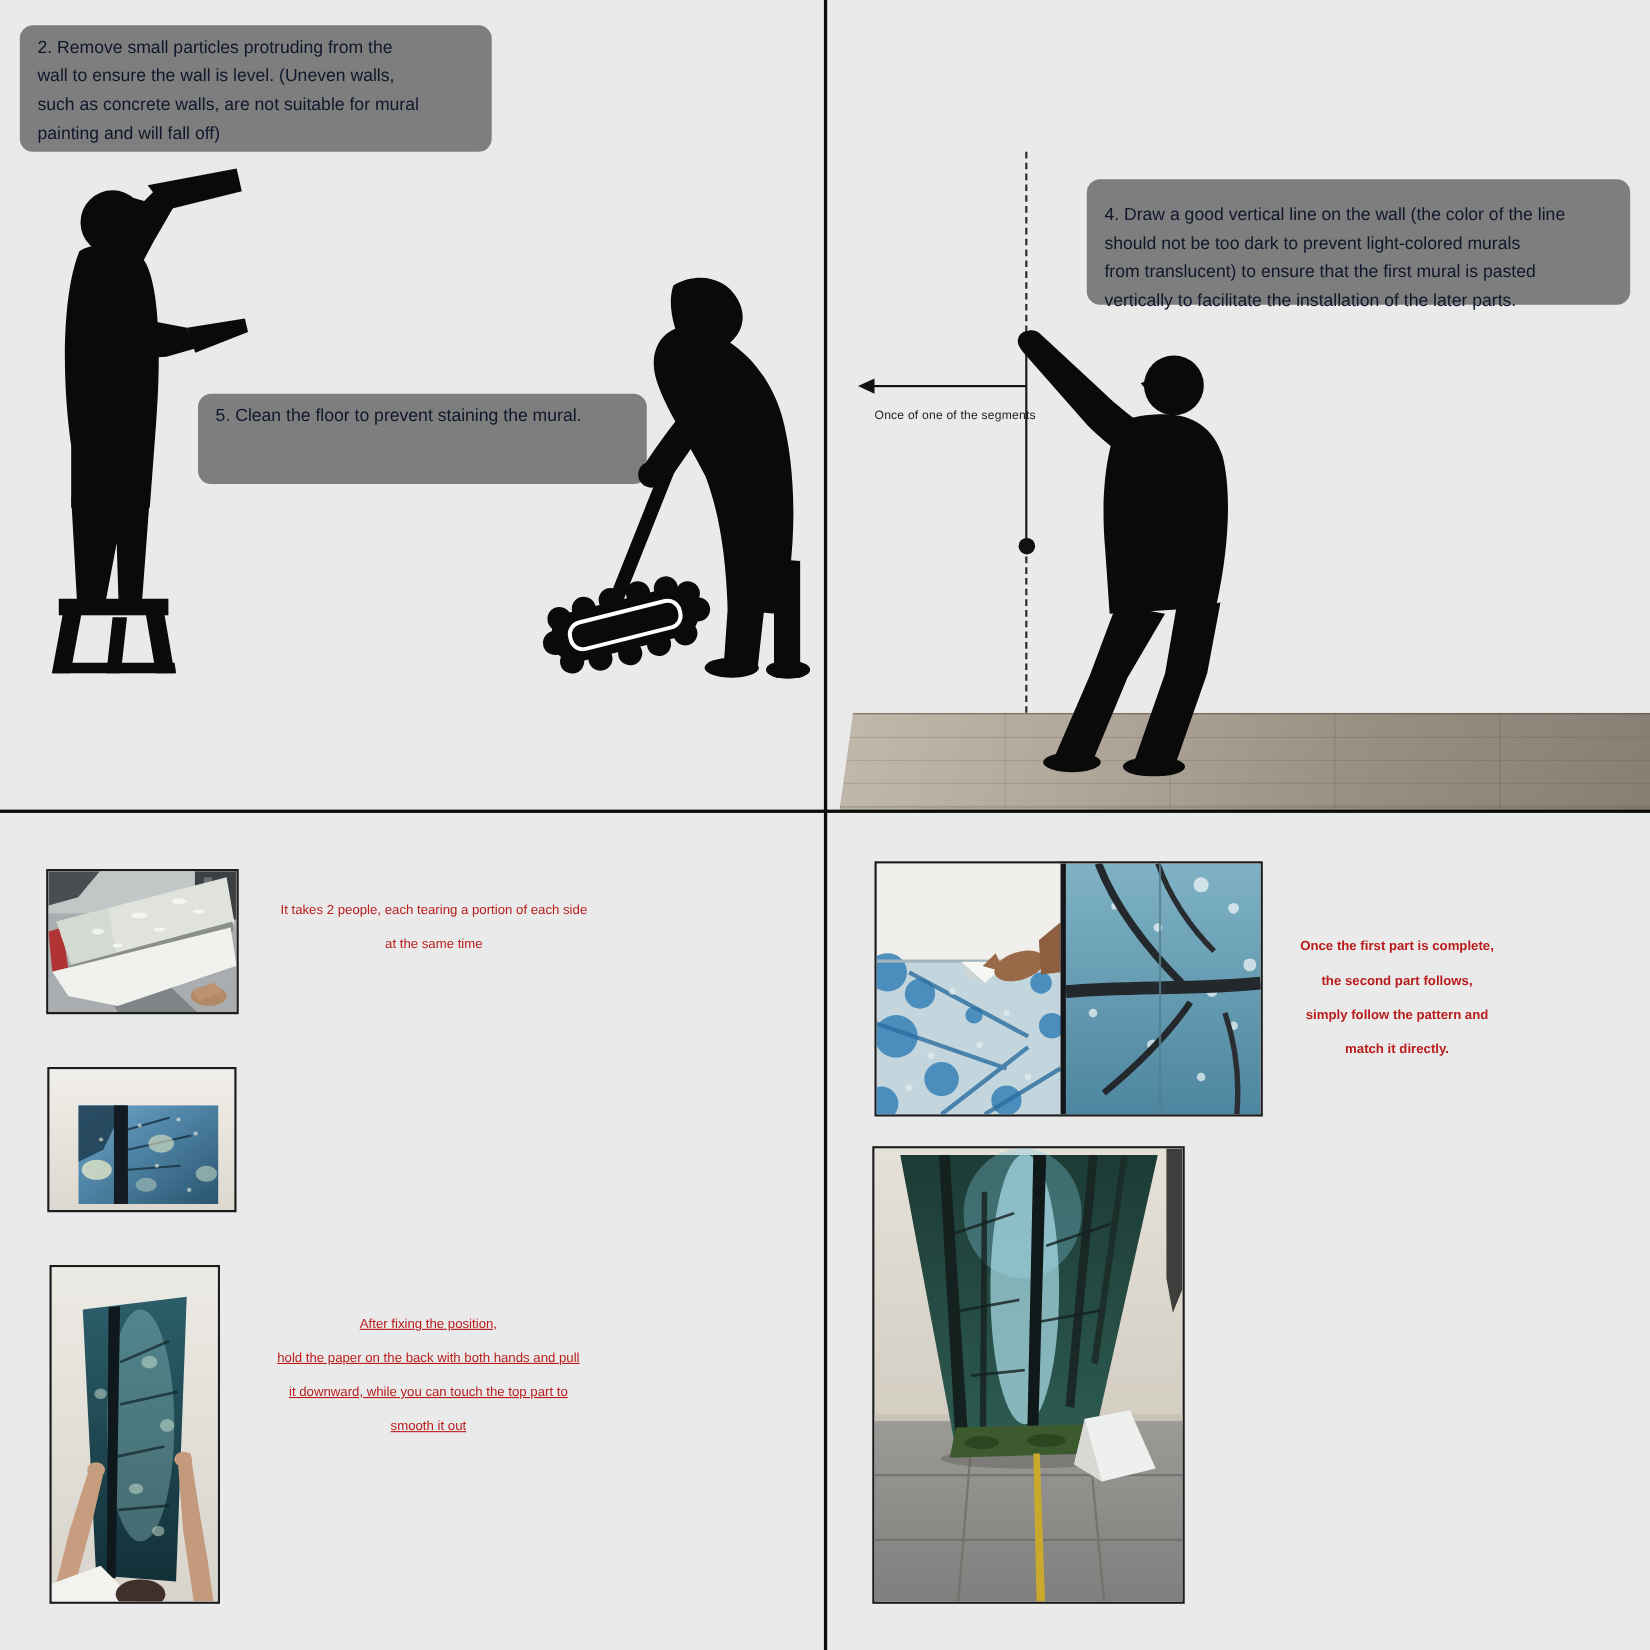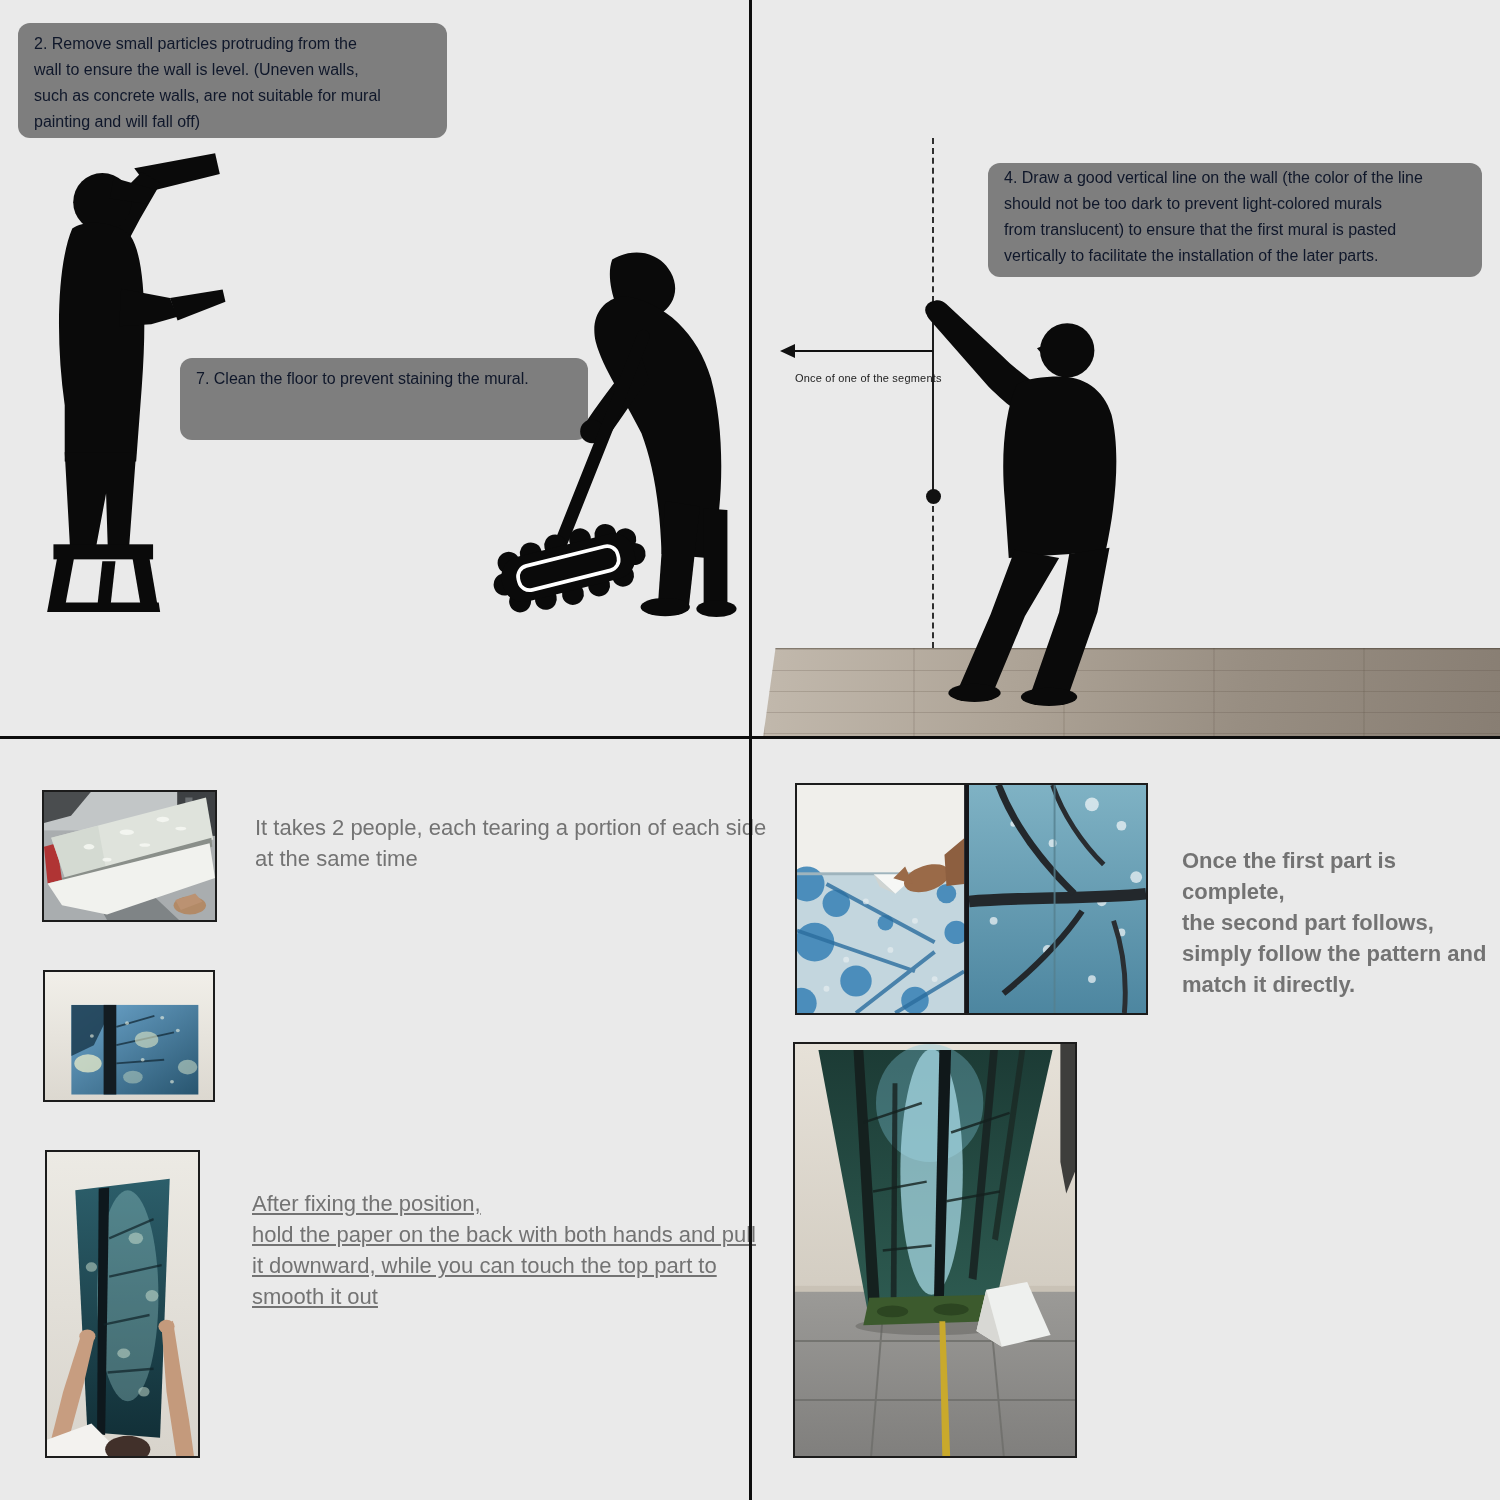--- a/index.html
+++ b/index.html
@@ -9,21 +9,21 @@
     font-family:"Liberation Sans",sans-serif;
   }
   .divider-v{position:absolute;left:749px;top:0;width:3px;height:1500px;background:#0d0d0d;}
   .divider-h{position:absolute;left:0;top:736px;width:1500px;height:3px;background:#0d0d0d;}
   .ibox{
     position:absolute;background:#7e7e7e;border-radius:12px;color:#0f172a;
     font-size:16px;line-height:26px;padding:8px 16px;box-sizing:border-box;
     white-space:pre-line;
   }
   .caption{
-    position:absolute;font-size:22px;line-height:31px;color:#737373;white-space:pre-line;
+    position:absolute;font-size:12px;line-height:31px;color:#b91c1c;white-space:pre-line;text-align:center;
   }
   .photo{
     position:absolute;border:2px solid #1c1c1c;box-sizing:border-box;background:#ddd;
   }
   .photo svg{display:block;width:100%;height:100%;}
   .sil{position:absolute;}
   
   .dash-line{position:absolute;width:0;border-left:2px dashed #2e2e2e;}
   .solid-line{position:absolute;width:2px;background:#1d1d1d;}
   .plumb-bob{position:absolute;width:15px;height:15px;border-radius:50%;background:#111;}
@@ -62,21 +62,21 @@
       <path d="M58,330 L134,330 L126,438 L104,438 L102,374 L90,438 L64,438 Z"></path>
       <rect x="46" y="428" width="106" height="16"></rect>
       <polygon points="50,442 68,442 40,594 22,594"></polygon>
       <polygon points="130,442 148,442 174,594 156,594"></polygon>
       <polygon points="98,446 112,446 96,590 82,590"></polygon>
       <polygon points="42,490 158,490 160,503 40,503"></polygon>
       <polygon points="33,543 167,543 169,556 31,556"></polygon>
     </g>
   </svg>
 
-  <div class="ibox" style="left:180px;top:358px;width:408px;height:82px;">7. Clean the floor to prevent staining the mural.</div>
+  <div class="ibox" style="left:180px;top:358px;width:408px;height:82px;">5. Clean the floor to prevent staining the mural.</div>
 
   <svg class="sil" style="left:485px;top:243px;width:258px;height:375px;" viewBox="0 0 280 410" aria-hidden="true">
     <g fill="#0a0a0a">
       <path d="M138,18 C162,4 190,10 202,32 C212,50 206,68 190,78 L158,96 C142,76 130,40 138,18 Z"></path>
       <path d="M150,58 C196,64 232,100 246,148 C258,192 260,250 254,300 L248,345 L192,340 C190,280 182,240 170,208 C150,168 128,138 120,108 C114,82 126,62 150,58 Z"></path>
       <path d="M168,118 C150,140 128,168 112,192 L104,208 L126,222 C144,198 162,170 178,148 Z"></path>
       <circle cx="116" cy="206" r="13"></circle>
       <line x1="172" y1="102" x2="78" y2="338" stroke="#0a0a0a" stroke-width="14" stroke-linecap="round"></line>
       <polygon points="196,282 234,288 222,396 188,396"></polygon>
       <ellipse cx="196" cy="398" rx="27" ry="10"></ellipse>
@@ -95,21 +95,21 @@
           <circle cx="58" cy="382" r="12"></circle>
           <circle cx="88" cy="384" r="12"></circle>
         <circle cx="118" cy="382" r="12"></circle>
           <circle cx="146" cy="378" r="12"></circle>
         <rect x="16" y="330" width="148" height="50" rx="22"></rect>
         <rect x="34" y="342" width="112" height="27" rx="12" fill="none" stroke="#ffffff" stroke-width="4"></rect>
       </g>
     </g>
   </svg>
 
-  <div class="ibox" style="left:988px;top:163px;width:494px;height:114px;padding-top:2px;">4. Draw a good vertical line on the wall (the color of the line
+  <div class="ibox" style="left:988px;top:163px;width:494px;height:114px;padding-top:20px;">4. Draw a good vertical line on the wall (the color of the line
 should not be too dark to prevent light-colored murals
 from translucent) to ensure that the first mural is pasted
 vertically to facilitate the installation of the later parts.</div>
 
   <div class="dash-line" style="left:932px;top:138px;height:164px;"></div>
   <div class="solid-line" style="left:932px;top:302px;height:188px;"></div>
   <div class="plumb-bob" style="left:926px;top:489px;"></div>
   <div class="dash-line" style="left:932px;top:506px;height:142px;"></div>
 
   <div class="arrow-shaft" style="left:790px;top:350px;width:143px;"></div>

